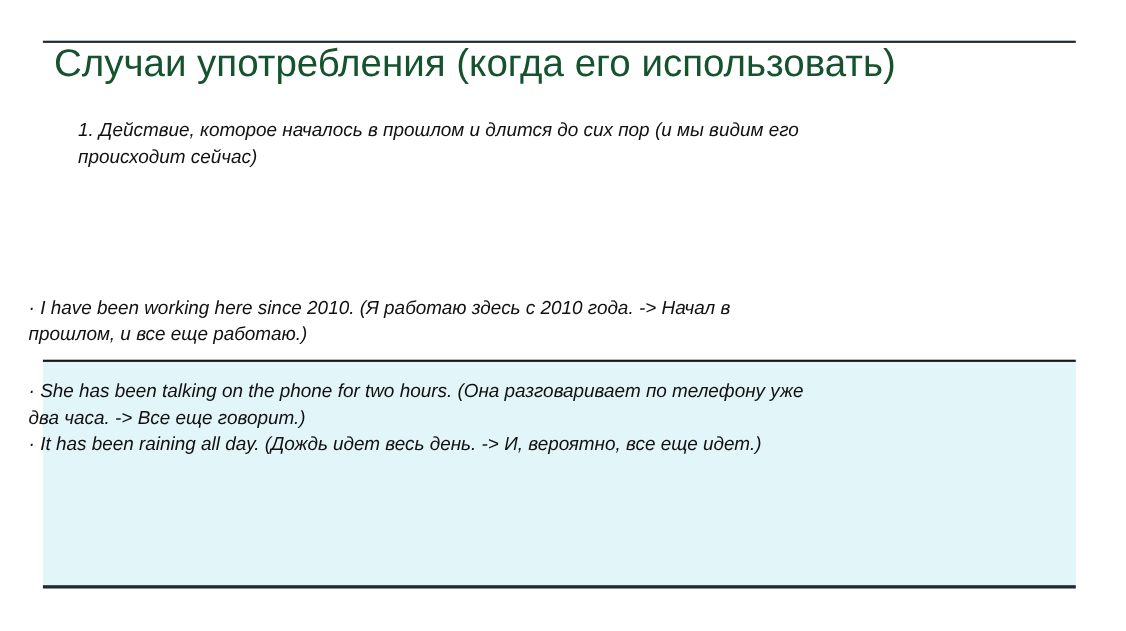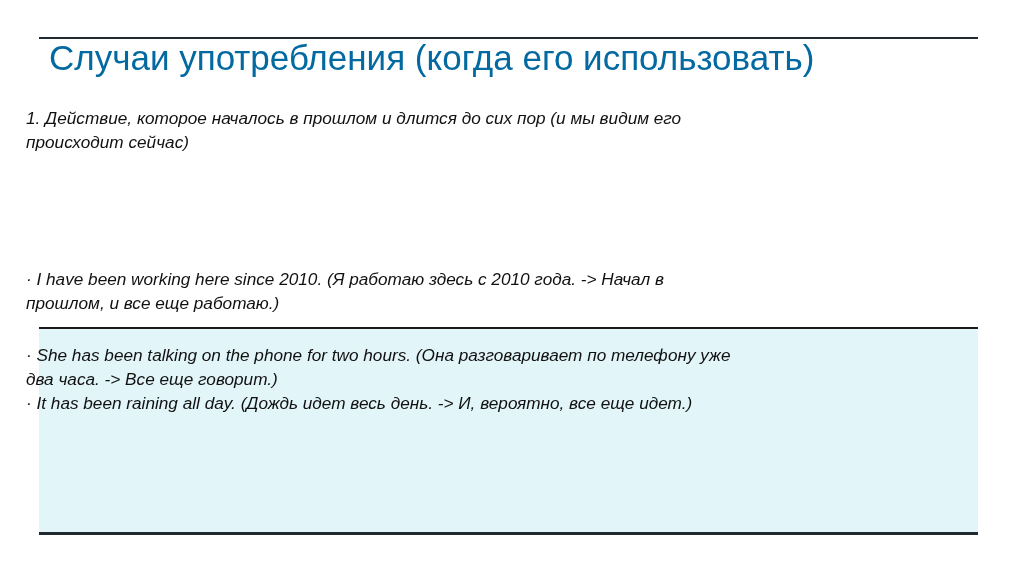--- a/index.html
+++ b/index.html
@@ -22,21 +22,21 @@
       width: 939px;
       height: 2px;
       background: #1f2a33;
     }
     .title {
       position: absolute;
       left: 49px;
       top: 36px;
       font-size: 35px;
       line-height: 44px;
-      color: #0369a1;
+      color: #14532d;
       white-space: nowrap;
     }
     .highlight-box {
       position: absolute;
       left: 39px;
       top: 327px;
       width: 939px;
       height: 208px;
       background: #e2f5f8;
       border-top: 2px solid #1a1a1a;
@@ -55,21 +55,21 @@
   </style>
 </head>
 <body>
 
 <div>
   <div class="top-rule"></div>
   <div class="highlight-box"></div>
 
   <div class="title">Случаи употребления (когда его использовать)</div>
 
-  <div class="para" style="top:106px;">
+  <div class="para" style="top:106px;margin-left:45px;">
     <div>1. Действие, которое началось в прошлом и длится до сих пор (и мы видим его</div>
     <div>происходит сейчас)</div>
   </div>
 
   <div class="para" style="top:166px;">
   </div>
 
   <div class="para" style="top:267px;">
     <div>· I have been working here since 2010. (Я работаю здесь с 2010 года.  -&gt; Начал в</div>
     <div>прошлом, и все еще работаю.)</div>

